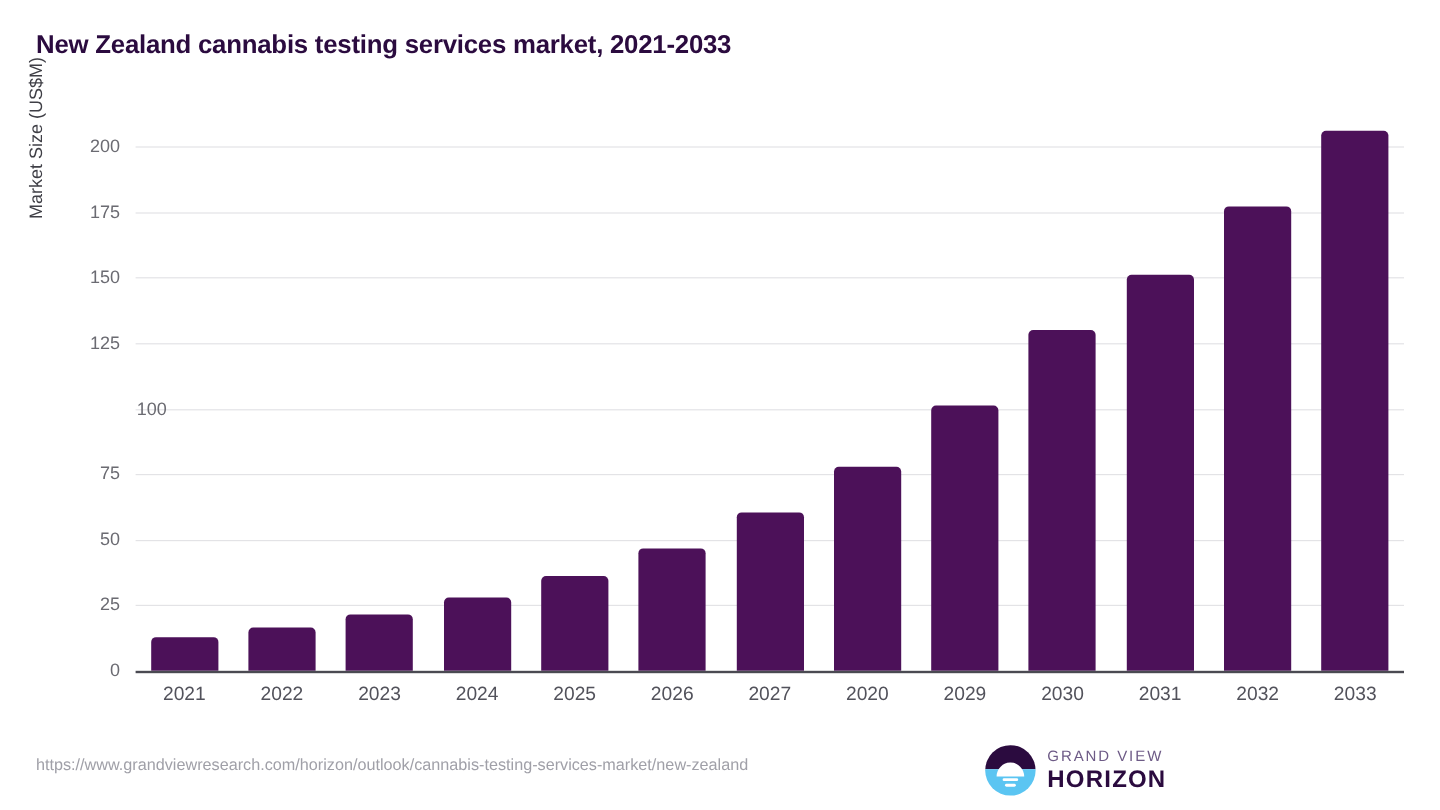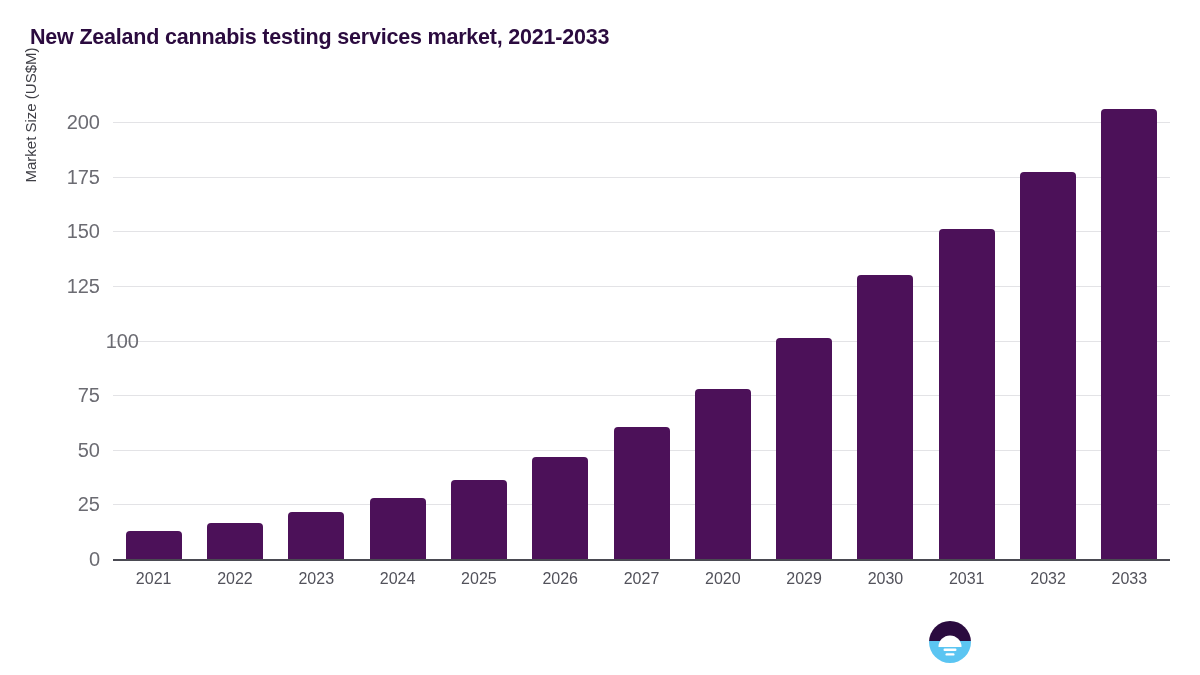--- a/index.html
+++ b/index.html
@@ -52,21 +52,21 @@
     font-size: 15px;
     color: #3f3f46;
     text-align: center;
     white-space: nowrap;
   }
   .y-tick-label {
     position: absolute;
     right: 0;
     width: 100%;
     text-align: right;
-    font-size: 20px;
+    font-size: 15px;
     color: #6b6b72;
     transform: translateY(-50%);
     white-space: nowrap;
   }
   .gridline {
     position: absolute;
     left: 113px;
     width: 1057px;
     height: 1px;
     background: #e3e3e6;
@@ -191,31 +191,36 @@
         <div class="x-tick-label" style="left: 641.5px;">2027</div>
         <div class="x-tick-label" style="left: 722.808px;">2020</div>
         <div class="x-tick-label" style="left: 804.115px;">2029</div>
         <div class="x-tick-label" style="left: 885.423px;">2030</div>
         <div class="x-tick-label" style="left: 966.731px;">2031</div>
         <div class="x-tick-label" style="left: 1048.04px;">2032</div>
         <div class="x-tick-label" style="left: 1129.35px;">2033</div>
       </div>
   </div>
 
+  <div class="source-url">https://www.grandviewresearch.com/horizon/outlook/cannabis-testing-services-market/new-zealand</div>
 
   <div class="logo">
     <svg class="logo-mark" viewBox="0 0 44 44">
       <defs>
         <clipPath id="circClip">
             <circle cx="22" cy="22" r="21"></circle>
           </clipPath>
       </defs>
       <g clip-path="url(#circClip)">
         <rect x="0" y="0" width="44" height="21" fill="#2b0b3f"></rect>
         <rect x="0" y="21" width="44" height="23" fill="#5bc5f2"></rect>
         <path d="M10.5 27 A11.5 11.5 0 0 1 33.5 27 Z" fill="#ffffff"></path>
         <rect x="15.5" y="28.5" width="13" height="2.4" rx="1.2" fill="#ffffff"></rect>
         <rect x="17.5" y="33.2" width="9" height="2.4" rx="1.2" fill="#ffffff"></rect>
       </g>
     </svg>
+    <div class="logo-text">
+      <span class="logo-top">GRAND VIEW</span>
+      <span class="logo-bottom">HORIZON</span>
+    </div>
   </div>
 
 </div>
 
 </body></html>

